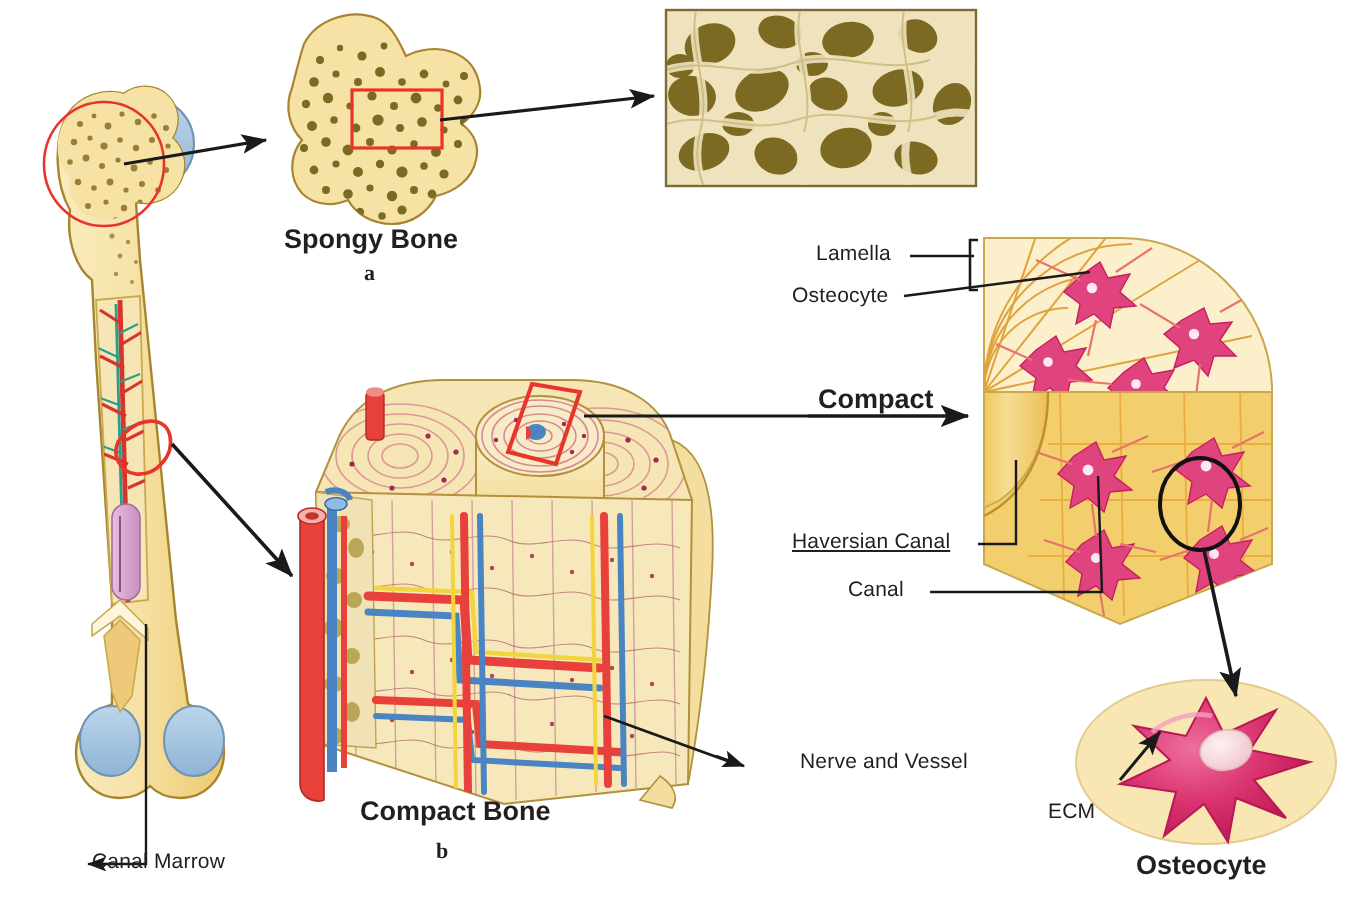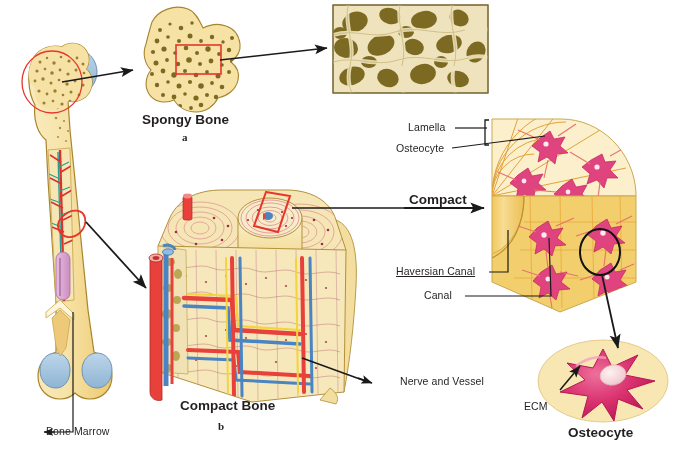--- a/index.html
+++ b/index.html
@@ -575,21 +575,21 @@
     <path d="M465,296 L551,296 L549,238" stroke-width="1.2"></path>
   </g>
 </svg>
 
 <div class="lbl lbl-bold" style="left:142px;top:112px;">Spongy Bone</div>
 <div class="lbl lbl-it" style="left:182px;top:131px;">a</div>
 
 <div class="lbl lbl-bold" style="left:180px;top:398px;">Compact Bone</div>
 <div class="lbl lbl-it" style="left:218px;top:420px;">b</div>
 
-<div class="lbl lbl-sm" style="left:46px;top:425px;">Bone Marrow</div>
+<div class="lbl lbl-sm" style="left:46px;top:425px;">Canal Marrow</div>
 
 <div class="lbl lbl-sm" style="left:360px;top:375px;margin-left:40px;">Nerve and Vessel</div>
 
 <div class="lbl lbl-bold" style="left:409px;top:192px;">Compact</div>
 
 <div class="lbl lbl-sm" style="left:408px;top:121px;">Lamella</div>
 <div class="lbl lbl-sm" style="left:396px;top:142px;">Osteocyte</div>
 
 <div class="lbl lbl-sm" style="left:396px;top:265px;text-decoration:underline;">Haversian Canal</div>
 <div class="lbl lbl-sm" style="left:424px;top:289px;">Canal</div>

